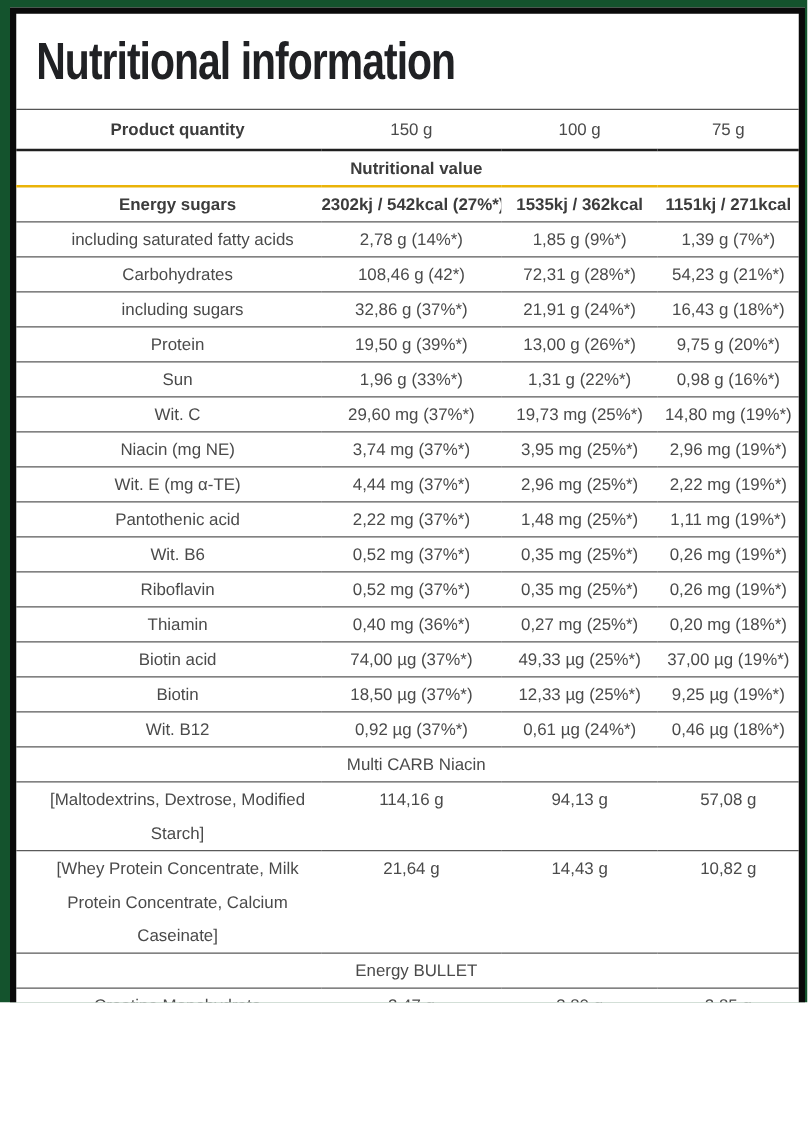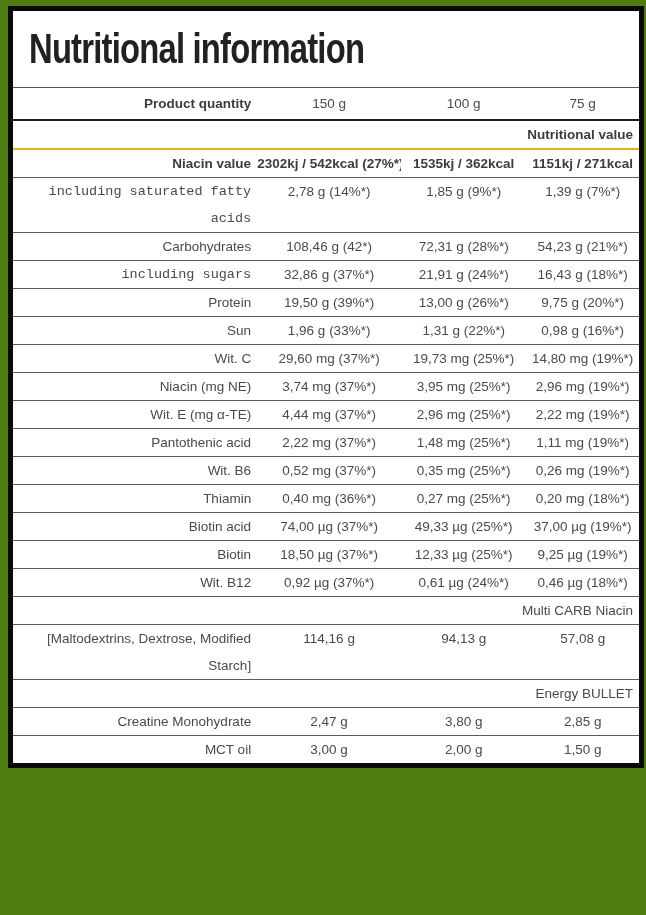--- a/index.html
+++ b/index.html
@@ -4,22 +4,22 @@
 <style>
   html, body {
     margin: 0;
     padding: 0;
     background: #ffffff;
     font-family: "Liberation Sans", "DejaVu Sans", sans-serif;
   }
   .page {
     position: relative;
     width: 646px;
-    height: 915px;
-    background: #4d7c0f;
+    height: 802px;
+    background: #14532d;
     overflow: hidden;
   }
   .nutrition-box {
     position: absolute;
     left: 8px;
     top: 6px;
     width: 636px;
     box-sizing: border-box;
     border: 5px solid #0a0a0a;
     background: #ffffff;
@@ -56,25 +56,25 @@
     font-size: 13.5px;
     line-height: 27px;
     color: #4a4a4a;
     vertical-align: top;
     padding: 0;
     border-bottom: 1px solid #5a5a5a;
     overflow: hidden;
   }
   tr:last-child td { border-bottom: none; }
   td.label {
-    text-align: right;
+    text-align: center;
     padding-left: 20px;
     padding-right: 6px;
   }
-  td.label.indent { padding-left: 28px; font-family: Liberation Mono, monospace; }
+  td.label.indent { padding-left: 28px; }
   td.value {
     text-align: center;
     white-space: nowrap;
   }
   .bold { font-weight: bold; color: #3c3c3c; }
   tr.header-row td {
     line-height: 31px;
     border-bottom: 2px solid #1f1f1f;
   }
   tr.thick-bottom td { border-bottom: 2px solid #eab308; }
@@ -98,21 +98,21 @@
         <tr class="header-row">
           <td class="label bold">Product quantity</td>
           <td class="value">150 g</td>
           <td class="value">100 g</td>
           <td class="value">75 g</td>
         </tr>
       <tr class="thick-bottom">
             <td colspan="4" class="label bold">Nutritional value</td>
           </tr>
           <tr>
-            <td class="label bold">Niacin value</td>
+            <td class="label bold">Energy sugars</td>
             <td class="value bold">2302kj / 542kcal (27%*)</td>
             <td class="value bold">1535kj / 362kcal</td>
             <td class="value bold">1151kj / 271kcal</td>
           </tr>
           <tr>
             <td class="label indent">including saturated fatty acids</td>
             <td class="value">2,78 g (14%*)</td>
             <td class="value">1,85 g (9%*)</td>
             <td class="value">1,39 g (7%*)</td>
           </tr>
@@ -164,20 +164,26 @@
             <td class="value">1,48 mg (25%*)</td>
             <td class="value">1,11 mg (19%*)</td>
           </tr>
           <tr>
             <td class="label">Wit. B6</td>
             <td class="value">0,52 mg (37%*)</td>
             <td class="value">0,35 mg (25%*)</td>
             <td class="value">0,26 mg (19%*)</td>
           </tr>
           <tr>
+            <td class="label">Riboflavin</td>
+            <td class="value">0,52 mg (37%*)</td>
+            <td class="value">0,35 mg (25%*)</td>
+            <td class="value">0,26 mg (19%*)</td>
+          </tr>
+          <tr>
             <td class="label">Thiamin</td>
             <td class="value">0,40 mg (36%*)</td>
             <td class="value">0,27 mg (25%*)</td>
             <td class="value">0,20 mg (18%*)</td>
           </tr>
           <tr>
             <td class="label">Biotin acid</td>
             <td class="value">74,00 µg (37%*)</td>
             <td class="value">49,33 µg (25%*)</td>
             <td class="value">37,00 µg (19%*)</td>
@@ -195,20 +201,26 @@
             <td class="value">0,46 µg (18%*)</td>
           </tr>
           <tr>
             <td colspan="4" class="label">Multi CARB Niacin</td>
           </tr>
           <tr>
             <td class="label">[Maltodextrins, Dextrose, Modified Starch]</td>
             <td class="value">114,16 g</td>
             <td class="value">94,13 g</td>
             <td class="value">57,08 g</td>
+          </tr>
+          <tr>
+            <td class="label">[Whey Protein Concentrate, Milk Protein Concentrate, Calcium Caseinate]</td>
+            <td class="value">21,64 g</td>
+            <td class="value">14,43 g</td>
+            <td class="value">10,82 g</td>
           </tr>
           <tr>
             <td colspan="4" class="label">Energy BULLET</td>
           </tr>
           <tr>
             <td class="label">Creatine Monohydrate</td>
             <td class="value">2,47 g</td>
             <td class="value">3,80 g</td>
             <td class="value">2,85 g</td>
           </tr>

